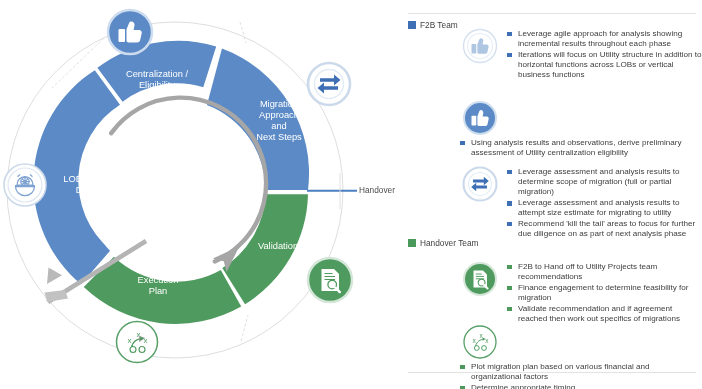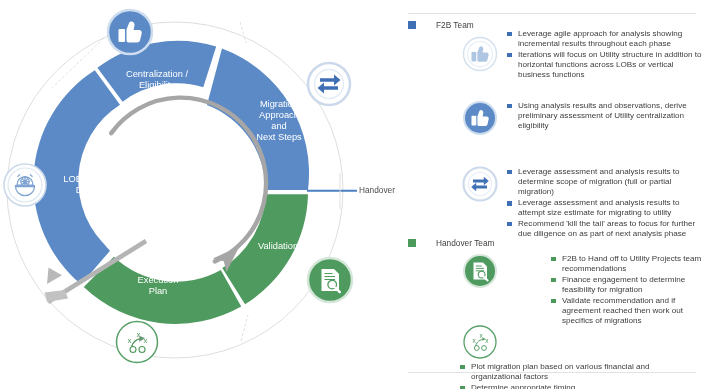--- a/index.html
+++ b/index.html
@@ -58,21 +58,21 @@
   #rule-top { top: 13px; }
   #rule-bottom { top: 372px; }
 
   .team-block { position: absolute; left: 0; width: 302px; }
   #team-f2b { top: 19px; }
   #team-utility { top: 237px; }
 
   .team-legend {
     display: flex;
     align-items: center;
-    gap: 20px;
+    gap: 4px;
     margin-left: 8px;
     height: 12px;
   }
   .legend-swatch {
     width: 8px; height: 8px;
     display: inline-block;
     flex: 0 0 auto;
   }
   .legend-text {
     font-size: 8.3px;
@@ -285,42 +285,42 @@
     <div class="panel-rule" id="rule-top"></div>
     <div class="panel-rule" id="rule-bottom"></div>
 
     <div class="team-block" id="team-f2b">
 
       <div class="team-legend">
         <span class="legend-swatch" style="background:#3f6fb5"></span>
         <span class="legend-text">F2B Team</span>
       </div>
 
-      <div class="group-row" style="top:10px;align-items:center;">
+      <div class="group-row" style="top:10px;">
         <div class="group-icon">
           <svg width="40" height="40" viewBox="-20 -20 40 40">
             <circle cx="0" cy="0" r="16.5" fill="#ffffff" stroke="#d3e0ef" stroke-width="1.4"></circle>
             <circle cx="0" cy="0" r="12.5" fill="#ffffff" stroke="#e4edf6" stroke-width="1.1"></circle>
             <g fill="#aec6e2">
               <rect x="-8.5" y="-2" width="4.8" height="9.5" rx="0.8"></rect>
               <path d="M -2.6 -1.8 L -2.6 6.3 C -2.6 7.1 -1.9 7.8 -1 7.8
                        L 5.3 7.8 C 6.3 7.8 7.2 7.1 7.4 6.1 L 8.6 1
                        C 8.9 -0.2 7.9 -1.4 6.7 -1.4 L 2.6 -1.4
                        L 3.3 -4.7 C 3.6 -6.3 2.5 -7.8 0.9 -7.8
                        C 0.3 -7.8 -0.3 -7.4 -0.6 -6.8 L -2.6 -1.8 Z"></path>
             </g>
           </svg>
         </div>
         <ul class="bullets blue">
           <li>Leverage agile approach for analysis showing incremental results throughout each phase</li>
           <li>Iterations will focus on Utility structure in addition to horizontal functions across LOBs or vertical business functions</li>
         </ul>
       </div>
 
-      <div class="group-row" style="top:82px;">
+      <div class="group-row" style="top:82px;flex-direction:column;">
         <div class="group-icon">
           <svg width="40" height="40" viewBox="-20 -20 40 40">
             <circle cx="0" cy="0" r="16" fill="#5b8ac6"></circle>
             <circle cx="0" cy="0" r="16" fill="none" stroke="#cfdeee" stroke-width="2"></circle>
             <g fill="#ffffff">
               <rect x="-8.5" y="-2.2" width="4.8" height="9.7" rx="0.8"></rect>
               <path d="M -2.6 -1.8 L -2.6 6.4 C -2.6 7.2 -1.9 7.9 -1 7.9
                        L 5.4 7.9 C 6.4 7.9 7.3 7.2 7.5 6.2 L 8.7 1
                        C 9 -0.2 8 -1.4 6.8 -1.4 L 2.6 -1.4
                        L 3.3 -4.8 C 3.6 -6.4 2.5 -7.9 0.9 -7.9
@@ -352,21 +352,21 @@
       </div>
     </div>
 
     <div class="team-block" id="team-utility">
 
       <div class="team-legend">
         <span class="legend-swatch" style="background:#4b9a5c"></span>
         <span class="legend-text">Handover Team</span>
       </div>
 
-      <div class="group-row" style="top:17px;gap:44px;">
+      <div class="group-row" style="top:25px;">
         <div class="group-icon">
           <svg width="40" height="40" viewBox="-20 -20 40 40">
             <circle cx="0" cy="0" r="16" fill="#4f9a5f"></circle>
             <circle cx="0" cy="0" r="16" fill="none" stroke="#d6e7da" stroke-width="2"></circle>
             <path d="M -6.5 -8.5 L 3 -8.5 L 7 -4.5 L 7 8.5 L -6.5 8.5 Z" fill="#ffffff"></path>
             <g stroke="#4f9a5f" stroke-width="0.95" fill="none">
               <path d="M -4.2 -5 L 1.8 -5 M -4.2 -2.6 L 4 -2.6 M -4.2 -0.2 L 4 -0.2"></path>
             </g>
             <circle cx="1.6" cy="3.6" r="3.4" fill="#ffffff" stroke="#4f9a5f" stroke-width="1.1"></circle>
             <path d="M 4.1 6 L 7.6 9.5" stroke="#ffffff" stroke-width="2" stroke-linecap="round"></path>

